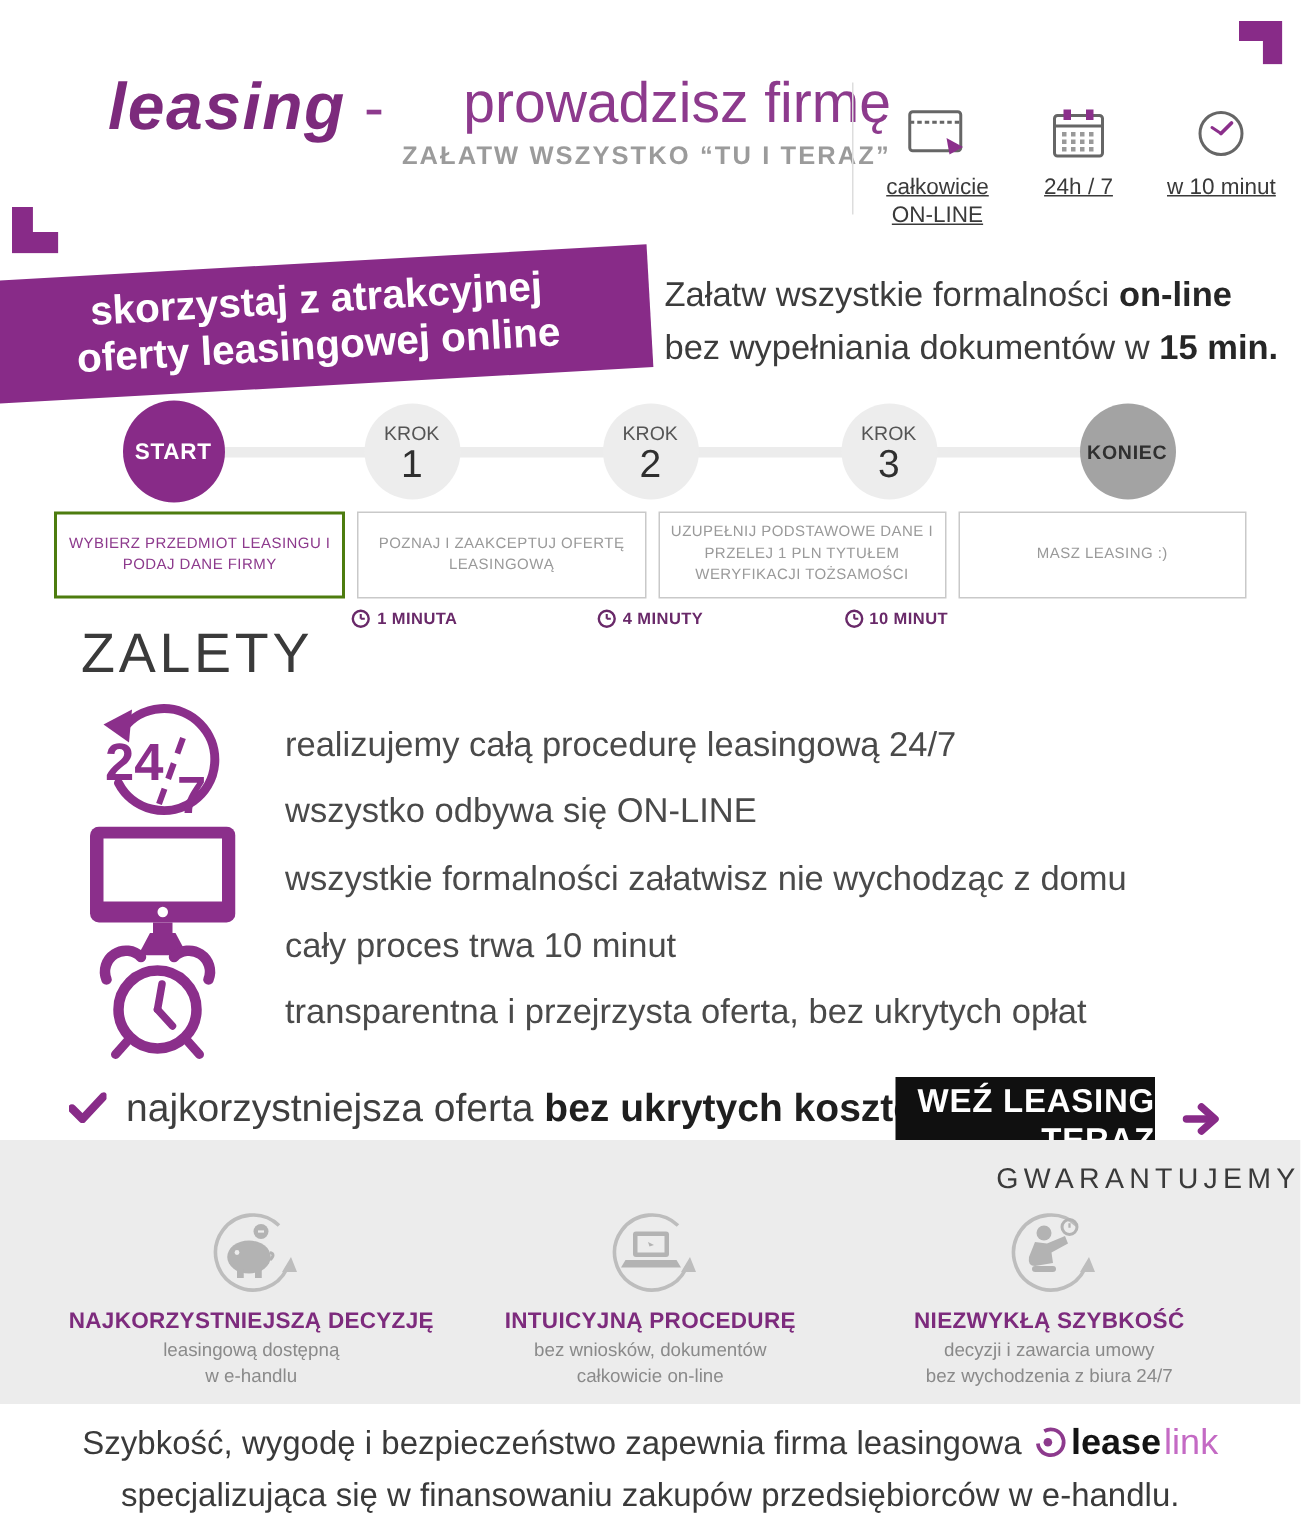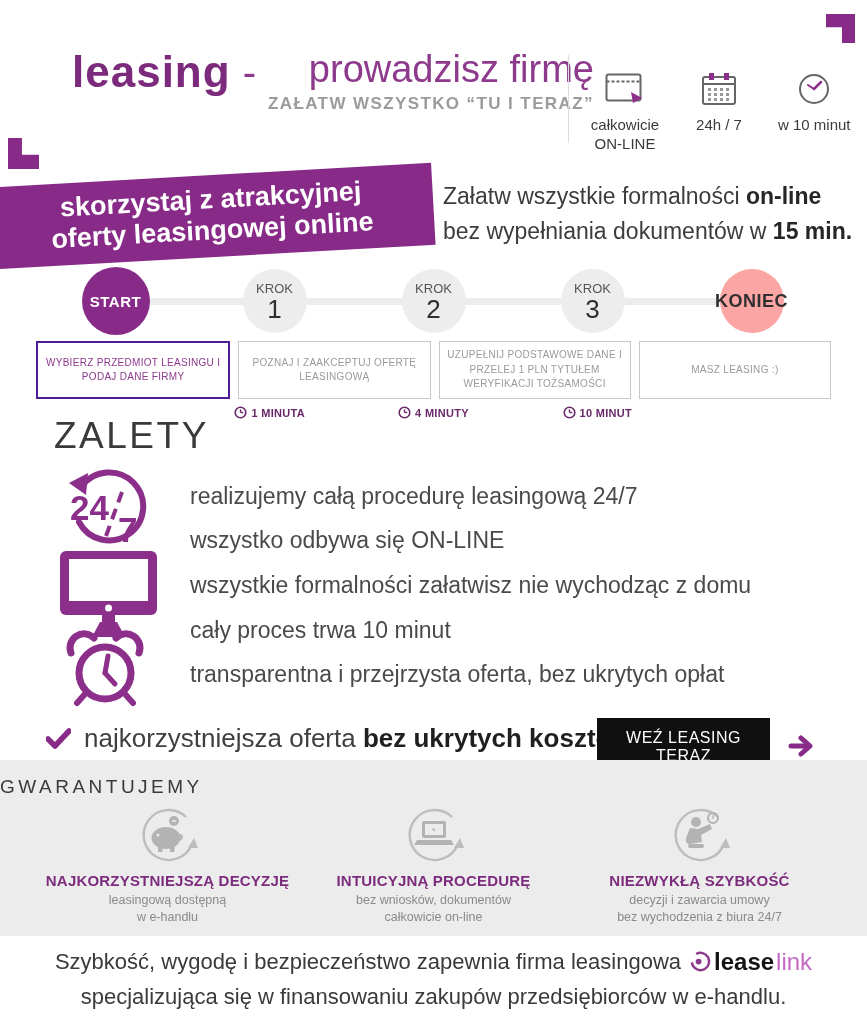--- a/index.html
+++ b/index.html
@@ -9,27 +9,27 @@
     font-family:"Liberation Sans", sans-serif; color:#3a3a3a;
   }
   
   .corner-tr { position:absolute; top:14px; right:12px; width:29px; height:29px;
     background:#882b88; clip-path:polygon(0 0,100% 0,100% 100%,55% 100%,55% 46%,0 46%); }
   .corner-l { position:absolute; top:138px; left:8px; width:31px; height:31px;
     background:#882b88; clip-path:polygon(0 0,45% 0,45% 54%,100% 54%,100% 100%,0 100%); }
 
   
   .header { position:absolute; top:48px; left:72px; display:flex; align-items:flex-start; }
-  .brand { font-size:44px; font-weight:bold; color:#7c2a7c; line-height:48px; letter-spacing:1px; }
+  .brand { font-size:44px; font-weight:bold; color:#7c2a7c; line-height:48px; letter-spacing:1px;font-style:italic; }
   .dash  { font-size:40px; color:#8d3a8d; margin:0 12px; line-height:48px; }
   .title-col { text-align:right; }
   .title-line { font-size:38px; color:#8d3a8d; line-height:42px; }
   .subtitle { font-size:17px; font-weight:bold; color:#9b9b9b; letter-spacing:1.4px; margin-top:4px; }
   .header-divider { position:absolute; top:55px; left:568px; width:1px; height:88px; background:#dddddd; }
-  .features { position:absolute; top:66px; left:590px; display:flex; gap:24px; }
+  .features { position:absolute; top:66px; left:590px; display:flex; gap:24px;text-decoration:underline; }
   .feature { display:flex; flex-direction:column; align-items:center; min-width:70px; }
   .feature-iconbox { height:40px; display:flex; align-items:flex-end; }
   .feature-label { margin-top:9px; font-size:15px; color:#3a3a3a; text-align:center; white-space:pre-line; line-height:19px; }
 
   
   .ribbon { position:absolute; left:-18px; top:188px; width:452px;
     transform:rotate(-3.2deg); transform-origin:left center;
     background:#882b88; color:#fff; font-weight:bold; font-size:27px; line-height:31px;
     text-align:center; padding:9px 14px 11px 22px; }
   .promo-text { position:absolute; left:443px; top:179px; font-size:23px; line-height:35px; color:#3c3c3c; }
@@ -38,46 +38,46 @@
   
   .steps { position:absolute; left:36px; top:266px; width:795px; }
   .circles-row { position:relative; display:flex; height:70px; align-items:center; }
   .track { position:absolute; left:80px; right:80px; top:32px; height:7px; background:#ececec; }
   .circle-col { flex:1; display:flex; justify-content:center; position:relative; }
   .node { border-radius:50%; display:flex; flex-direction:column; align-items:center; justify-content:center; }
   .node-start { width:68px; height:68px; background:#882b88; color:#fff; font-weight:bold; font-size:15px; letter-spacing:.5px; }
   .node-mid { width:64px; height:64px; background:#ededed; }
   .node-mid .k-label { font-size:13px; color:#555; line-height:15px; }
   .node-mid .k-num { font-size:26px; color:#2f2f2f; line-height:26px; }
-  .node-end { width:64px; height:64px; background:#fca5a5; font-size:18px; font-weight:bold; color:#2f2f2f; letter-spacing:.5px; }
+  .node-end { width:64px; height:64px; background:#a3a3a3; font-size:13px; font-weight:bold; color:#2f2f2f; letter-spacing:.5px; }
   .boxes-row { display:flex; gap:8px; margin-top:5px; align-items:stretch; }
   .step-box { flex:1; min-height:58px; border:1px solid #c9c9c9; background:#fff;
     display:flex; align-items:center; justify-content:center; padding:5px 7px;
     text-align:center; font-size:10px; line-height:1.45; letter-spacing:.3px; color:#9a9a9a; }
-  .step-box.first { border:2px solid #4c1d95; color:#8d3a8d; }
+  .step-box.first { border:2px solid #4d7c0f; color:#8d3a8d; }
   .durations-row { display:flex; gap:24px; margin-top:7px; }
   .duration-cell { flex:1; display:flex; justify-content:center; align-items:center; gap:4px; }
   .duration-cell span { font-size:11px; font-weight:bold; color:#692969; letter-spacing:.3px; }
 
   
   .zalety-heading { position:absolute; left:54px; top:415px; font-size:37px; letter-spacing:2.5px; color:#3a3a3a; }
   .benefit-icon { position:absolute; }
   .benefit-line { position:absolute; left:190px; font-size:23px; color:#4a4a4a; white-space:nowrap; }
 
   
   .cta-check { position:absolute; left:46px; top:723px; display:flex; align-items:center; gap:13px; font-size:26px; color:#3f3f3f; }
   .cta-check b { color:#1f1f1f; }
   .cta-button { position:absolute; left:597px; top:718px; width:173px; height:57px; background:#101010;
-    color:#fff; font-size:16px; font-weight:normal; letter-spacing:.5px;
-    display:flex; align-items:center; justify-content:center; cursor:pointer; border:none; }
+    color:#fff; font-size:22px; font-weight:bold; letter-spacing:.5px;
+    display:flex; align-items:center; justify-content:center; cursor:pointer; border:none;text-align:right; }
   .cta-arrow { position:absolute; left:788px; top:735px; cursor:pointer; }
 
   
   .gray-band { position:absolute; left:0; top:760px; width:867px; height:176px; background:#ececec; }
-  .guarantee-heading { text-align:left; padding-top:16px; font-size:19px; letter-spacing:3.5px; color:#3a3a3a; }
+  .guarantee-heading { text-align:right; padding-top:16px; font-size:19px; letter-spacing:3.5px; color:#3a3a3a; }
   .guarantee-row { display:flex; justify-content:center; gap:4px; margin-top:6px; }
   .guarantee { width:262px; display:flex; flex-direction:column; align-items:center; }
   .guarantee-title { margin-top:4px; font-size:15px; font-weight:bold; color:#7d2b7d; letter-spacing:.2px; text-align:center; }
   .guarantee-sub { font-size:12.5px; color:#8a8a8a; line-height:17px; text-align:center; margin-top:3px; }
 
   
   .footer { position:absolute; left:0; top:944px; width:867px; text-align:center; font-size:22px; color:#3a3a3a; line-height:35px; }
   .footer-line1 { display:flex; justify-content:center; align-items:center; gap:8px; }
   .logo { display:inline-flex; align-items:center; gap:2px; }
   .logo-bold { font-weight:bold; color:#141414; font-size:24px; }

